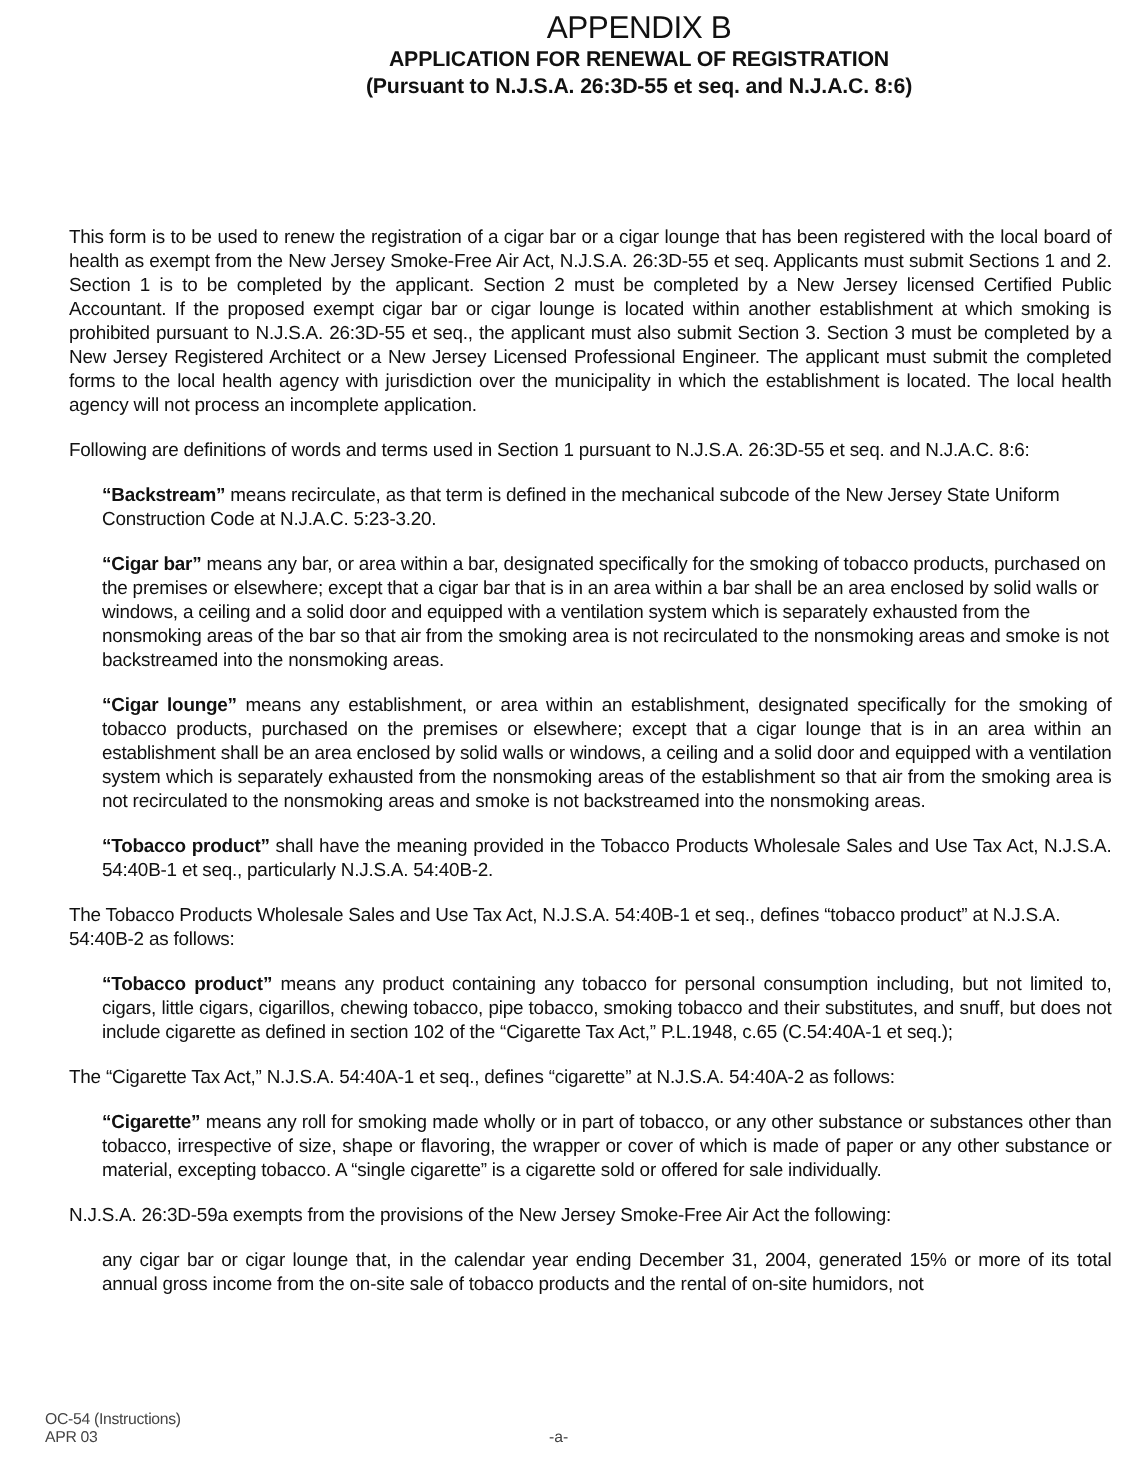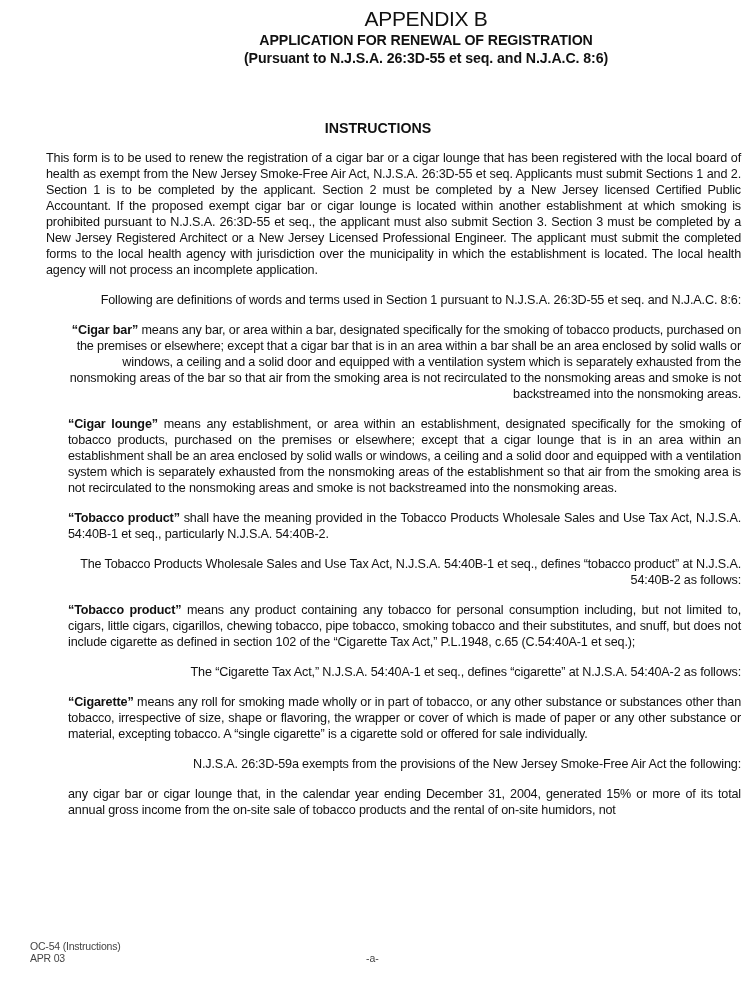--- a/index.html
+++ b/index.html
@@ -56,21 +56,21 @@
       width: 695px;
       top: 150px;
       font-size: 12.6px;
       line-height: 16px;
       letter-spacing: -0.15px;
     }
     .para {
       margin: 0 0 14px 0;
       text-align: justify;
     }
-    .para.left { text-align: right; }
+    .para.left { text-align: left; }
     .indent {
       margin-left: 22px;
     }
     .term {
       font-weight: bold;
     }
     .footer {
       position: absolute;
       left: 30px;
       top: 940px;
@@ -91,27 +91,27 @@
 <body>
 
 <div class="page">
 
   <div class="header">
     <p class="appendix-title">APPENDIX B</p>
     <p class="subtitle">APPLICATION FOR RENEWAL OF REGISTRATION</p>
     <p class="subtitle">(Pursuant to N.J.S.A. 26:3D-55 et seq. and N.J.A.C. 8:6)</p>
   </div>
 
-  <p class="instructions-heading">INSTRUCTIONS</p>
 
   <div class="body">
     <p class="para">This form is to be used to renew the registration of a cigar bar or a cigar lounge that has been registered with the local board of health as exempt from the New Jersey Smoke-Free Air Act, N.J.S.A. 26:3D-55 et seq.  Applicants must submit Sections 1 and 2.  Section 1 is to be completed by the applicant.  Section 2 must be completed by a New Jersey licensed Certified Public Accountant.  If the proposed exempt cigar bar or cigar lounge is located within another establishment at which smoking is prohibited pursuant to N.J.S.A. 26:3D-55 et seq., the applicant must also submit Section 3.  Section 3 must be completed by a New Jersey Registered Architect or a New Jersey Licensed Professional Engineer.  The applicant must submit the completed forms to the local health agency with jurisdiction over the municipality in which the establishment is located.  The local health agency will not process an incomplete application.</p>
 
     <p class="para left">Following are definitions of words and terms used in Section 1 pursuant to N.J.S.A. 26:3D-55 et seq. and N.J.A.C. 8:6:</p>
 
+    <p class="para left indent"><span class="term">“Backstream”</span><span> means recirculate, as that term is defined in the mechanical subcode of the New Jersey State Uniform Construction Code at N.J.A.C. 5:23-3.20.</span></p>
 
     <p class="para left indent"><span class="term">“Cigar bar”</span><span> means any bar, or area within a bar, designated specifically for the smoking of tobacco products, purchased on the premises or elsewhere; except that a cigar bar that is in an area within a bar shall be an area enclosed by solid walls or windows, a ceiling and a solid door and equipped with a ventilation system which is separately exhausted from the nonsmoking areas of the bar so that air from the smoking area is not recirculated to the nonsmoking areas and smoke is not backstreamed into the nonsmoking areas.</span></p>
 
     <p class="para indent"><span class="term">“Cigar lounge”</span><span> means any establishment, or area within an establishment, designated specifically for the smoking of tobacco products, purchased on the premises or elsewhere; except that a cigar lounge that is in an area within an establishment shall be an area enclosed by solid walls or windows, a ceiling and a solid door and equipped with a ventilation system which is separately exhausted from the nonsmoking areas of the establishment so that air from the smoking area is not recirculated to the nonsmoking areas and smoke is not backstreamed into the nonsmoking areas.</span></p>
 
 
     <p class="para indent"><span class="term">“Tobacco product”</span><span> shall have the meaning provided in the Tobacco Products Wholesale Sales and Use Tax Act, N.J.S.A. 54:40B-1 et seq., particularly N.J.S.A. 54:40B-2.</span></p>
 
     <p class="para left">The Tobacco Products Wholesale Sales and Use Tax Act, N.J.S.A. 54:40B-1 et seq., defines “tobacco product” at N.J.S.A. 54:40B-2 as follows:</p>
 

